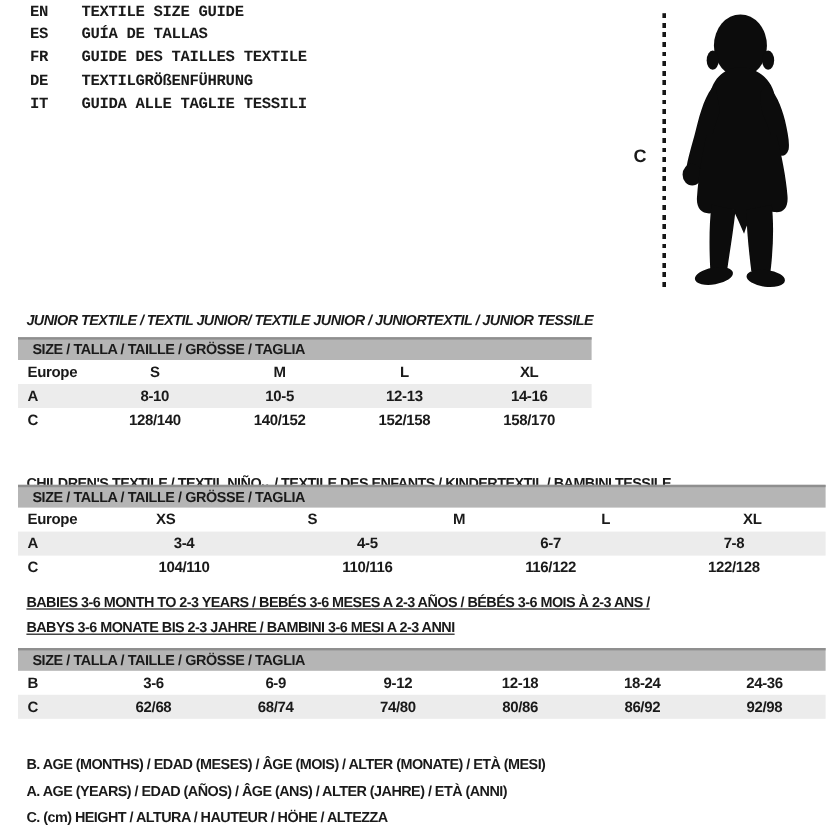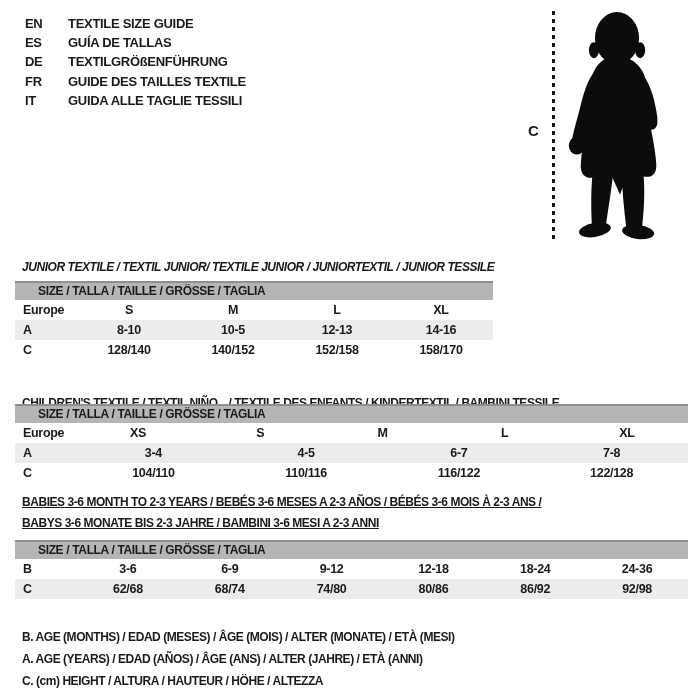--- a/index.html
+++ b/index.html
@@ -1,21 +1,21 @@
 <!DOCTYPE html>
 <html><head>
 <meta charset="utf-8">
 <style>
   html,body{margin:0;padding:0;background:#ffffff;}
   .canvas{
     position:relative;width:700px;height:700px;background:#ffffff;overflow:hidden;
     font-family:"Liberation Sans",sans-serif;font-weight:bold;color:#1a1a1a;
   }
   
-  .langs{position:absolute;left:25px;top:14px;font-size:13px;letter-spacing:-0.3px;}
+  .langs{position:absolute;left:25px;top:0;font-size:13px;letter-spacing:-0.3px;font-family:Liberation Mono, monospace;}
   .lang-row{display:flex;line-height:19.2px;}
   .lang-code{width:43px;}
   
   .dotline{position:absolute;left:552px;top:11px;width:3px;height:232px;
     background:repeating-linear-gradient(to bottom,#161616 0 4px,transparent 4px 8px);}
   .cmark{position:absolute;left:528px;top:122px;font-size:15px;}
   .baby{position:absolute;left:561px;top:10px;width:102px;height:232px;}
   .baby *{fill:#0c0c0c;}
   
   .title{position:absolute;left:22px;font-size:12px;letter-spacing:-0.45px;white-space:nowrap;}
@@ -23,21 +23,21 @@
   .t2{top:376px;margin-top:20px;}
   .t3{top:492px;line-height:20.5px;text-decoration:underline;}
   .t3 span{display:block;}
   .sub{font-size:8px;vertical-align:-2px;letter-spacing:0;}
   
   .table{position:absolute;left:15px;}
   .tab1{top:281px;width:478px;}
   .tab2{top:404px;width:673px;}
   .tab3{top:540px;width:673px;}
   .bar{height:17px;background:#b5b5b5;border-top:2px solid #8f8f8f;
-    padding-left:23px;font-size:12px;letter-spacing:-0.35px;line-height:17px;white-space:nowrap;overflow:hidden;}
+    padding-left:12px;font-size:12px;letter-spacing:-0.35px;line-height:17px;white-space:nowrap;overflow:hidden;}
   .row{display:flex;height:20px;line-height:20px;font-size:12.5px;letter-spacing:-0.3px;}
   .row.shade{background:#ececec;}
   .lab{width:62px;padding-left:8px;box-sizing:border-box;}
   .cell{flex:1;text-align:center;}
   
   .notes{position:absolute;left:22px;top:626px;font-size:12px;letter-spacing:-0.45px;line-height:22px;white-space:nowrap;}
 </style>
 </head>
 <body>
 
@@ -46,26 +46,26 @@
   <div class="langs">
     <div class="lang-row">
       <span class="lang-code">EN</span>
       <span class="lang-label">TEXTILE SIZE GUIDE</span>
     </div>
     <div class="lang-row">
       <span class="lang-code">ES</span>
       <span class="lang-label">GUÍA DE TALLAS</span>
     </div>
     <div class="lang-row">
+      <span class="lang-code">FR</span>
+      <span class="lang-label">GUIDE DES TAILLES TEXTILE</span>
+    </div>
+    <div class="lang-row">
       <span class="lang-code">DE</span>
       <span class="lang-label">TEXTILGRÖßENFÜHRUNG</span>
-    </div>
-    <div class="lang-row">
-      <span class="lang-code">FR</span>
-      <span class="lang-label">GUIDE DES TAILLES TEXTILE</span>
     </div>
     <div class="lang-row">
       <span class="lang-code">IT</span>
       <span class="lang-label">GUIDA ALLE TAGLIE TESSILI</span>
     </div>
   </div>
 
   <div class="dotline"></div>
   <div class="cmark">C</div>
   <svg class="baby" viewBox="0 0 100 231" aria-hidden="true">

